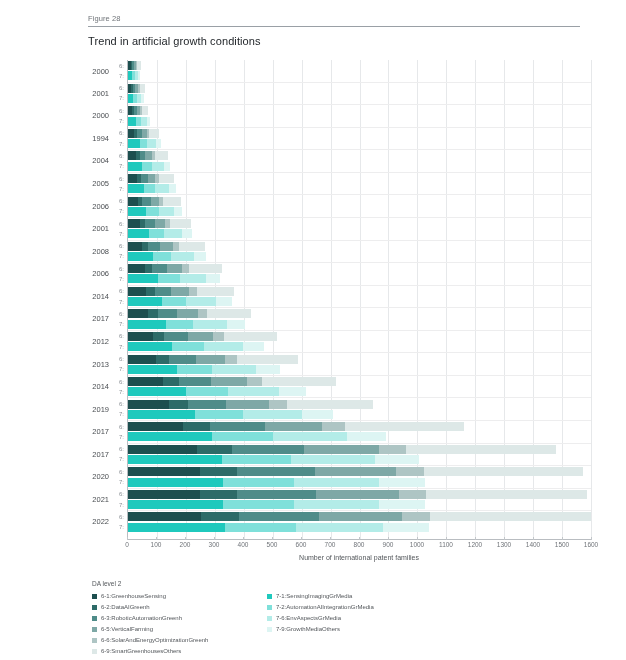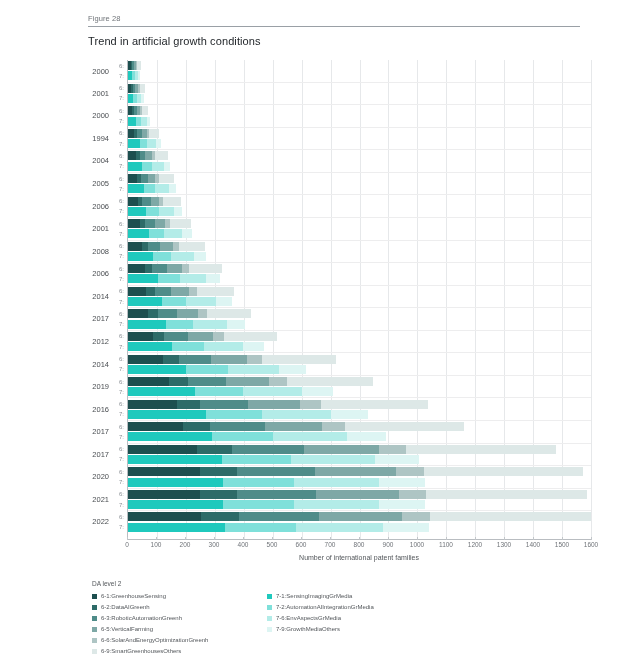--- a/index.html
+++ b/index.html
@@ -434,20 +434,39 @@
             </div>
             <div class="barrow">
               <div class="sublabel">7:</div>
               <div class="seg" title="7-1:SensingImagingGrMedia 2012: 152" style="width: 9.5%; background: rgb(31, 201, 189);"></div>
               <div class="seg" title="7-2:AutomationAIIntegrationGrMedia 2012: 110" style="width: 6.875%; background: rgb(127, 224, 218);"></div>
               <div class="seg" title="7-6:EnvAspectsGrMedia 2012: 136" style="width: 8.5%; background: rgb(179, 236, 232);"></div>
               <div class="seg" title="7-9:GrowthMediaOthers 2012: 72" style="width: 4.5%; background: rgb(221, 245, 243);"></div>
             </div>
           </div>
           <div class="yearblock">
+            <div class="ylabel">2013</div>
+            <div class="barrow">
+              <div class="sublabel">6:</div>
+              <div class="seg" title="6-1:GreenhouseSensing 2013: 96" style="width: 6%; background: rgb(29, 79, 79);"></div>
+              <div class="seg" title="6-2:DataAIGreenh 2013: 46" style="width: 2.875%; background: rgb(45, 107, 104);"></div>
+              <div class="seg" title="6-3:RoboticAutomationGreenh 2013: 92" style="width: 5.75%; background: rgb(79, 140, 137);"></div>
+              <div class="seg" title="6-5:VerticalFarming 2013: 100" style="width: 6.25%; background: rgb(126, 168, 166);"></div>
+              <div class="seg" title="6-6:SolarAndEnergyOptimizationGreenh 2013: 44" style="width: 2.75%; background: rgb(174, 197, 196);"></div>
+              <div class="seg" title="6-9:SmartGreenhousesOthers 2013: 210" style="width: 13.125%; background: rgb(221, 232, 231);"></div>
+            </div>
+            <div class="barrow">
+              <div class="sublabel">7:</div>
+              <div class="seg" title="7-1:SensingImagingGrMedia 2013: 170" style="width: 10.625%; background: rgb(31, 201, 189);"></div>
+              <div class="seg" title="7-2:AutomationAIIntegrationGrMedia 2013: 122" style="width: 7.625%; background: rgb(127, 224, 218);"></div>
+              <div class="seg" title="7-6:EnvAspectsGrMedia 2013: 152" style="width: 9.5%; background: rgb(179, 236, 232);"></div>
+              <div class="seg" title="7-9:GrowthMediaOthers 2013: 80" style="width: 5%; background: rgb(221, 245, 243);"></div>
+            </div>
+          </div>
+          <div class="yearblock">
             <div class="ylabel">2014</div>
             <div class="barrow">
               <div class="sublabel">6:</div>
               <div class="seg" title="6-1:GreenhouseSensing 2014: 120" style="width: 7.5%; background: rgb(29, 79, 79);"></div>
               <div class="seg" title="6-2:DataAIGreenh 2014: 56" style="width: 3.5%; background: rgb(45, 107, 104);"></div>
               <div class="seg" title="6-3:RoboticAutomationGreenh 2014: 112" style="width: 7%; background: rgb(79, 140, 137);"></div>
               <div class="seg" title="6-5:VerticalFarming 2014: 124" style="width: 7.75%; background: rgb(126, 168, 166);"></div>
               <div class="seg" title="6-6:SolarAndEnergyOptimizationGreenh 2014: 52" style="width: 3.25%; background: rgb(174, 197, 196);"></div>
               <div class="seg" title="6-9:SmartGreenhousesOthers 2014: 256" style="width: 16%; background: rgb(221, 232, 231);"></div>
             </div>
@@ -469,39 +488,20 @@
               <div class="seg" title="6-5:VerticalFarming 2015: 146" style="width: 9.125%; background: rgb(126, 168, 166);"></div>
               <div class="seg" title="6-6:SolarAndEnergyOptimizationGreenh 2015: 62" style="width: 3.875%; background: rgb(174, 197, 196);"></div>
               <div class="seg" title="6-9:SmartGreenhousesOthers 2015: 300" style="width: 18.75%; background: rgb(221, 232, 231);"></div>
             </div>
             <div class="barrow">
               <div class="sublabel">7:</div>
               <div class="seg" title="7-1:SensingImagingGrMedia 2015: 230" style="width: 14.375%; background: rgb(31, 201, 189);"></div>
               <div class="seg" title="7-2:AutomationAIIntegrationGrMedia 2015: 166" style="width: 10.375%; background: rgb(127, 224, 218);"></div>
               <div class="seg" title="7-6:EnvAspectsGrMedia 2015: 204" style="width: 12.75%; background: rgb(179, 236, 232);"></div>
               <div class="seg" title="7-9:GrowthMediaOthers 2015: 108" style="width: 6.75%; background: rgb(221, 245, 243);"></div>
-            </div>
-          </div>
-          <div class="yearblock">
-            <div class="ylabel">2016</div>
-            <div class="barrow">
-              <div class="sublabel">6:</div>
-              <div class="seg" title="6-1:GreenhouseSensing 2016: 170" style="width: 10.625%; background: rgb(29, 79, 79);"></div>
-              <div class="seg" title="6-2:DataAIGreenh 2016: 80" style="width: 5%; background: rgb(45, 107, 104);"></div>
-              <div class="seg" title="6-3:RoboticAutomationGreenh 2016: 164" style="width: 10.25%; background: rgb(79, 140, 137);"></div>
-              <div class="seg" title="6-5:VerticalFarming 2016: 180" style="width: 11.25%; background: rgb(126, 168, 166);"></div>
-              <div class="seg" title="6-6:SolarAndEnergyOptimizationGreenh 2016: 72" style="width: 4.5%; background: rgb(174, 197, 196);"></div>
-              <div class="seg" title="6-9:SmartGreenhousesOthers 2016: 370" style="width: 23.125%; background: rgb(221, 232, 231);"></div>
-            </div>
-            <div class="barrow">
-              <div class="sublabel">7:</div>
-              <div class="seg" title="7-1:SensingImagingGrMedia 2016: 270" style="width: 16.875%; background: rgb(31, 201, 189);"></div>
-              <div class="seg" title="7-2:AutomationAIIntegrationGrMedia 2016: 194" style="width: 12.125%; background: rgb(127, 224, 218);"></div>
-              <div class="seg" title="7-6:EnvAspectsGrMedia 2016: 238" style="width: 14.875%; background: rgb(179, 236, 232);"></div>
-              <div class="seg" title="7-9:GrowthMediaOthers 2016: 126" style="width: 7.875%; background: rgb(221, 245, 243);"></div>
             </div>
           </div>
           <div class="yearblock">
             <div class="ylabel">2017</div>
             <div class="barrow">
               <div class="sublabel">6:</div>
               <div class="seg" title="6-1:GreenhouseSensing 2017: 190" style="width: 11.875%; background: rgb(29, 79, 79);"></div>
               <div class="seg" title="6-2:DataAIGreenh 2017: 92" style="width: 5.75%; background: rgb(45, 107, 104);"></div>
               <div class="seg" title="6-3:RoboticAutomationGreenh 2017: 190" style="width: 11.875%; background: rgb(79, 140, 137);"></div>
               <div class="seg" title="6-5:VerticalFarming 2017: 200" style="width: 12.5%; background: rgb(126, 168, 166);"></div>

